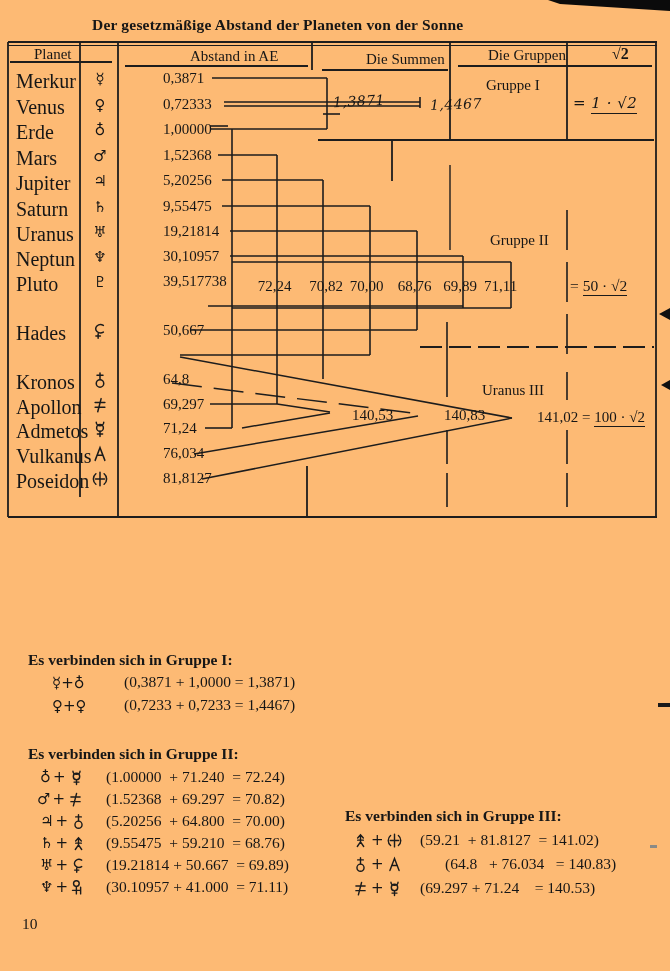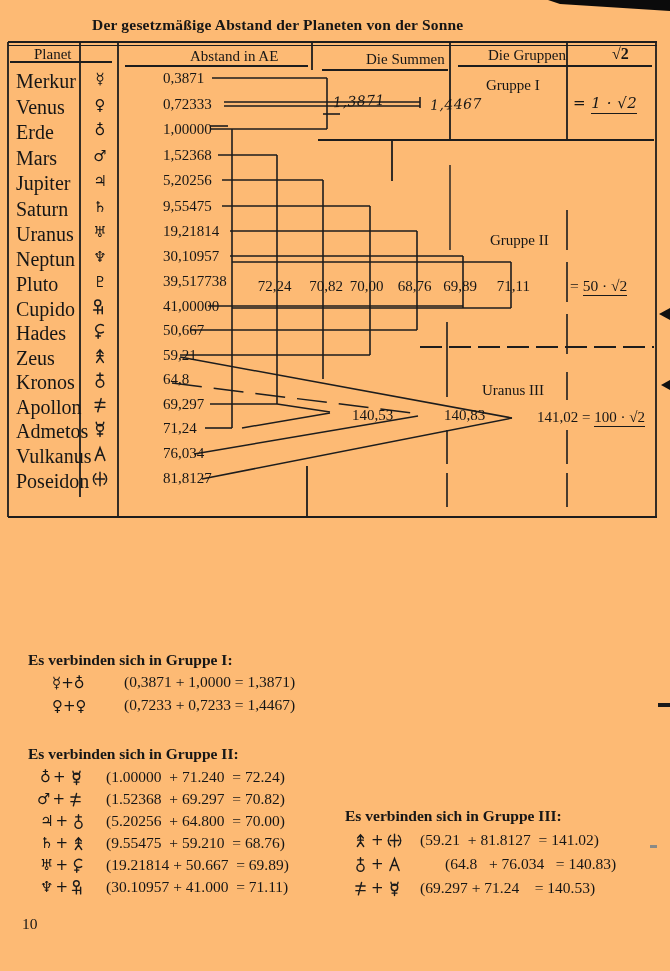--- a/index.html
+++ b/index.html
@@ -193,40 +193,26 @@
   <div class="prow" style="top:248px">
       <span class="pname">Neptun</span>
       <span class="psym">♆</span>
       <span class="pval">30,10957</span>
     </div>
   <div class="prow" style="top:273px">
       <span class="pname">Pluto</span>
       <span class="psym">♇</span>
       <span class="pval">39,517738</span>
     </div>
-  <div class="prow" style="top:298px">
-      <span class="pname">Cupido</span>
-      <span class="psym"><svg class="usym" viewBox="0 0 24 24">
-          <use href="#sy-cupido"></use>
-        </svg></span>
-      <span class="pval">41,00000</span>
-    </div>
   <div class="prow" style="top:322px">
       <span class="pname">Hades</span>
       <span class="psym"><svg class="usym" viewBox="0 0 24 24">
           <use href="#sy-hades"></use>
         </svg></span>
       <span class="pval">50,667</span>
-    </div>
-  <div class="prow" style="top:347px">
-      <span class="pname">Zeus</span>
-      <span class="psym"><svg class="usym" viewBox="0 0 24 24">
-          <use href="#sy-zeus"></use>
-        </svg></span>
-      <span class="pval">59,21</span>
     </div>
   <div class="prow" style="top:371px">
       <span class="pname">Kronos</span>
       <span class="psym"><svg class="usym" viewBox="0 0 24 24">
           <use href="#sy-kronos"></use>
         </svg></span>
       <span class="pval">64,8</span>
     </div>
   <div class="prow" style="top:396px">
       <span class="pname">Apollon</span>
@@ -265,21 +251,21 @@
   <div class="abs hand" style="left:430px;top:96px;transform:rotate(-2deg)">1,4467</div>
 
   <div class="abs hand" style="left:573px;top:94px;font-size:15px"><span>=</span> <span class="ul">1 · √2</span></div>
   <div class="abs t2" style="left:570px;top:276px"><span>=</span> <span class="ul">50 · √2</span></div>
 
   <div class="abs t" style="left:232px;top:277px;width:45px;text-align:center">72,24</div>
   <div class="abs t" style="left:277px;top:277px;width:46px;text-align:right">70,82</div>
   <div class="abs t" style="left:323px;top:277px;width:47px;text-align:center">70,00</div>
   <div class="abs t" style="left:370px;top:277px;width:49px;text-align:center">68,76</div>
   <div class="abs t" style="left:417px;top:277px;width:46px;text-align:center">69,89</div>
-  <div class="abs t" style="left:464px;top:277px;width:46px;text-align:right">71,11</div>
+  <div class="abs t" style="left:464px;top:277px;width:46px;text-align:left">71,11</div>
 
   <div class="abs t" style="left:332px;top:406px">140,53</div>
   <div class="abs t" style="left:424px;top:406px">140,83</div>
   <div class="abs t" style="left:517px;top:408px"><span>141,02</span> <span>=</span> <span class="ul">100 · √2</span></div>
 
   <div class="abs t2 b" style="left:28px;top:650px">Es verbinden sich in Gruppe I:</div>
   <div class="eqrow" style="left:0;top:673px">
     <span class="esyms" style="left:52px;top:1px;gap:0">
         <span>☿</span>
         <span>+</span>

